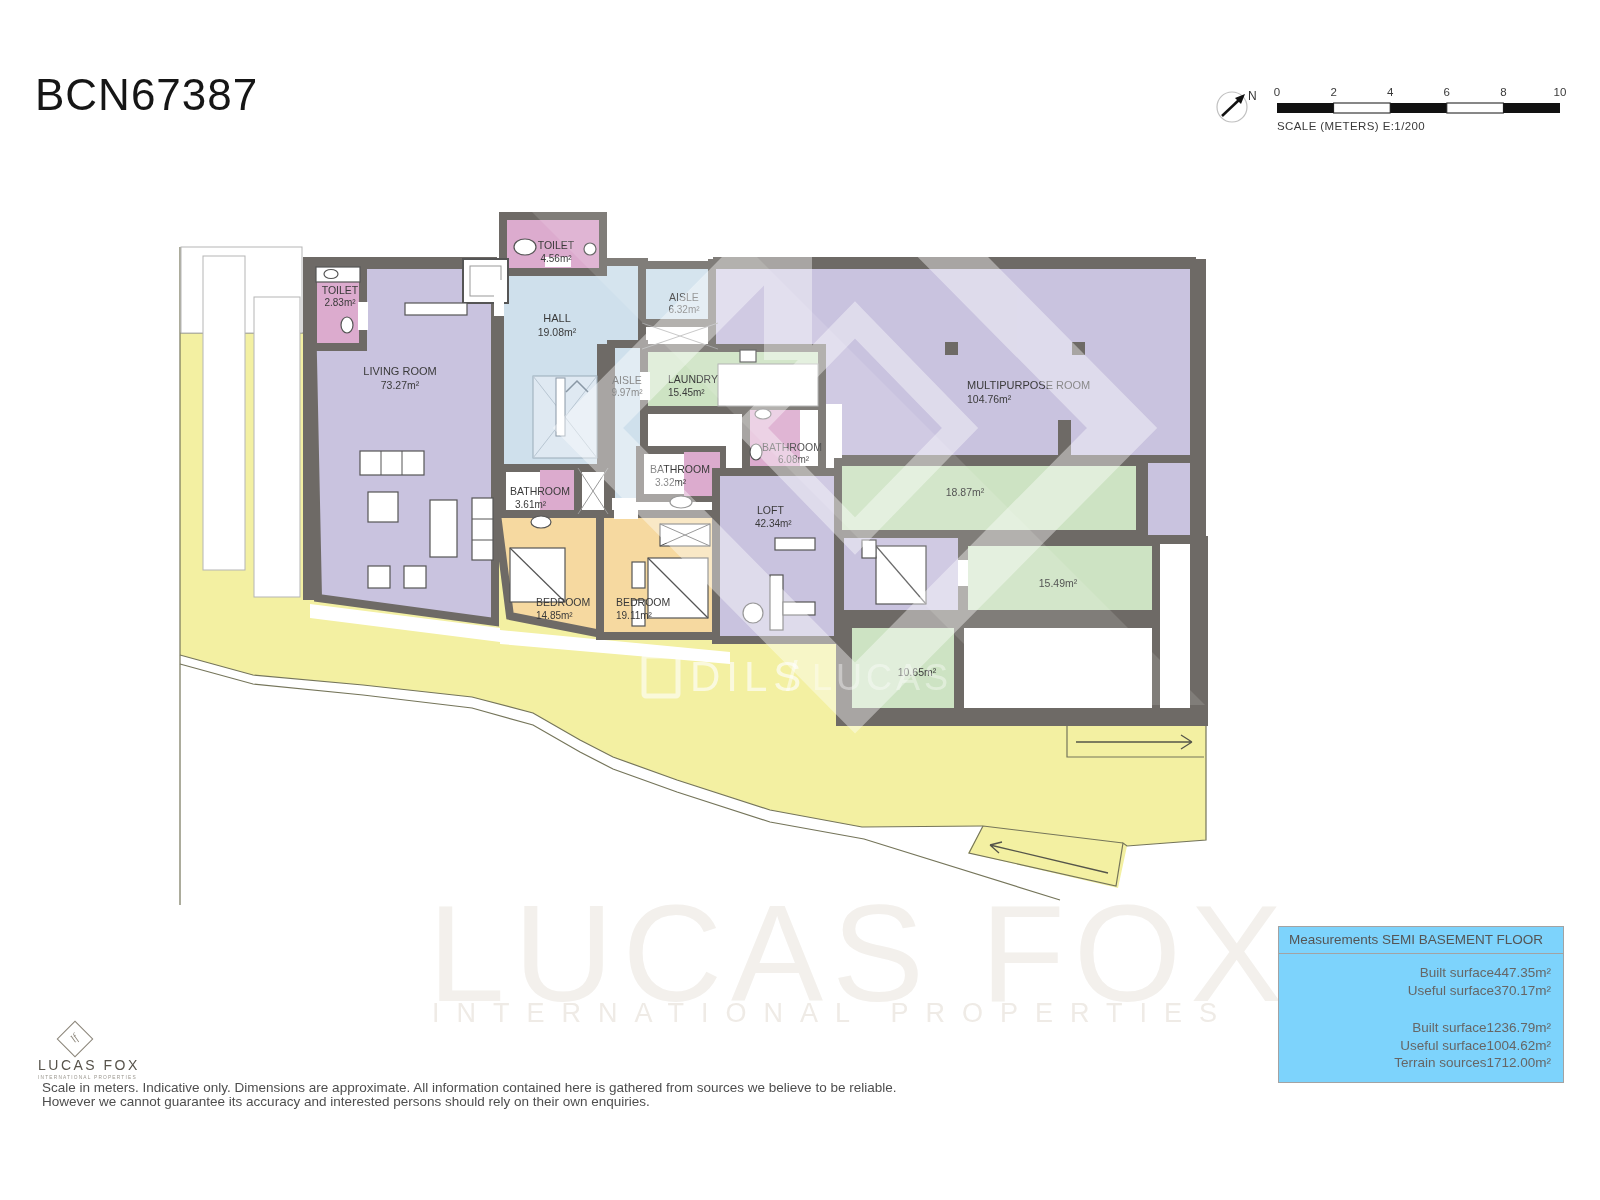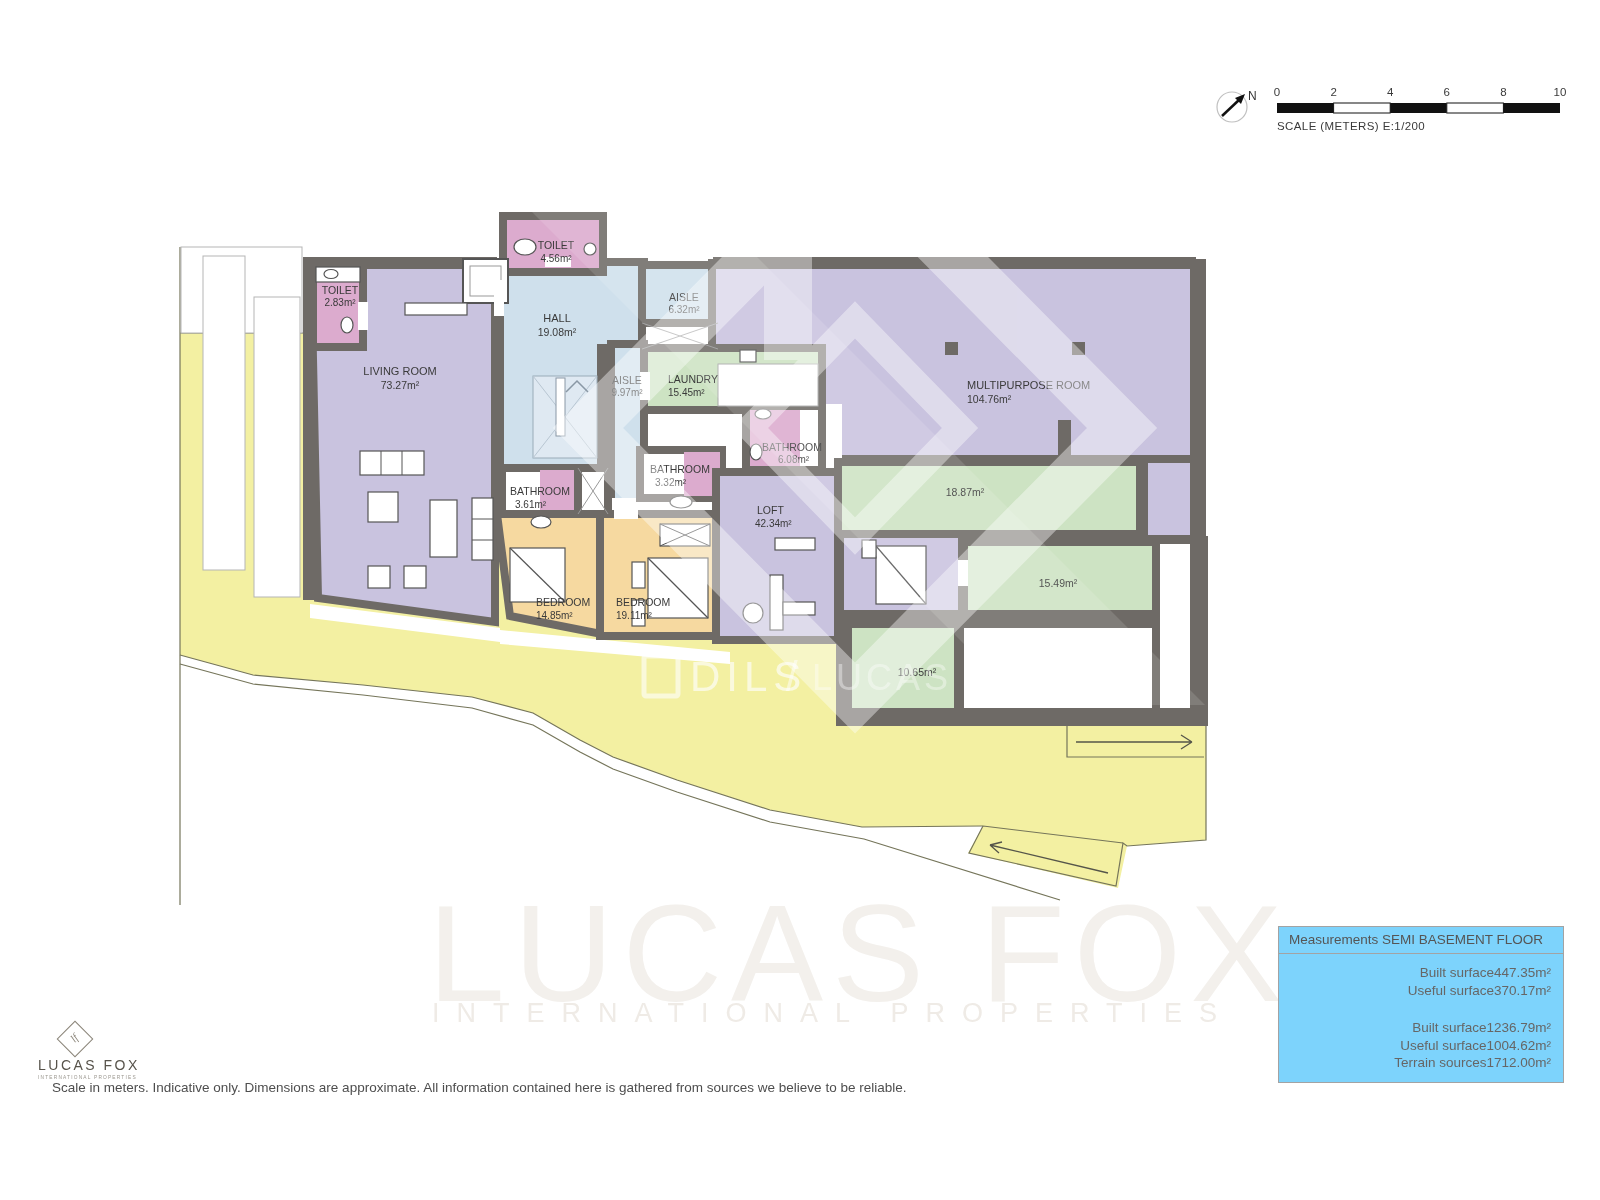--- a/index.html
+++ b/index.html
@@ -16,38 +16,39 @@
   .logo-diamond{position:absolute;left:24px;top:0px;width:24px;height:24px;
                 border:1.5px solid #8a8478;transform:rotate(45deg);background:#fff;}
   .logo-mono{position:absolute;left:0;top:0;width:24px;height:24px;display:flex;
              align-items:center;justify-content:center;transform:rotate(-45deg);
              font-family:"Liberation Serif","DejaVu Serif",serif;font-style:italic;
              font-size:11px;color:#8a8478;}
   .logo-brand{position:absolute;left:0;top:31px;font-size:14px;letter-spacing:2.5px;
               color:#57534b;white-space:nowrap;}
   .logo-subtitle{position:absolute;left:0;top:49px;font-size:4.8px;letter-spacing:1.2px;
                  color:#9a968e;white-space:nowrap;}
-  .disclaimer{position:absolute;left:52px;top:1081px;font-size:13.5px;color:#4e4e4e;
+  .disclaimer{position:absolute;left:42px;top:1081px;font-size:13.5px;color:#4e4e4e;
               line-height:14px;width:900px;}
   .m-table{position:absolute;left:1278px;top:926px;width:286px;border:1.5px solid #a3a3a3;
            font-size:13.5px;color:#666;background:#7dd3fc;box-sizing:border-box;}
   .mt-title{padding:5px 10px 6px 10px;border-bottom:1.5px solid #a3a3a3;color:#555;}
   .mt-title.second{border-top:1.5px solid #a3a3a3;}
   .mt-rows{padding:10px 12px 10px 10px;}
   .mt-row{display:flex;justify-content:flex-end;line-height:17.5px;}
   .rm{stroke:#6e6a66;stroke-width:8;}
   .fu{fill:#ffffff;stroke:#555555;stroke-width:1.2;}
   .lbl{fill:#3a3a3a;font-family:"Liberation Sans","DejaVu Sans",sans-serif;}
   .thin{stroke:#75755a;stroke-width:1.2;fill:none;}
 </style>
 </head>
 <body>
 
 <div id="page">
 
+  <div class="hdr-title">BCN67387</div>
 
   <svg id="plan-svg" width="1600" height="1200" viewBox="0 0 1600 1200">
 
     <g>
       <path fill="#f3f0a2" d="M180,333 L310,333 L310,420 L640,420 L640,600 L1200,600 L1200,712 L1206,712 L1206,840
         L1127,846 L1118,888 L968,853 L983,826 L862,827 L770,810 L677,780 L613,757 L580,740 L533,713
         L472,697 L363,685 L253,675 L180,655 Z"></path>
       <path class="thin" d="M180,247 L180,905"></path>
       <path class="thin" d="M180,333 L310,333"></path>
       <path class="thin" d="M180,655 L253,675 L363,685 L472,697 L533,713 L580,740 L613,757 L677,780 L770,810 L862,827 L983,826"></path>
@@ -250,20 +251,21 @@
 
   <div class="logo-block">
     <div class="logo-diamond"></div>
     <div class="logo-mono" style="left:24px;">lf</div>
     <div class="logo-brand">LUCAS FOX</div>
     <div class="logo-subtitle">INTERNATIONAL PROPERTIES</div>
   </div>
 
   <div class="disclaimer">
     <div>Scale in meters. Indicative only. Dimensions are approximate. All information contained here is gathered from sources we believe to be reliable.</div>
+    <div>However we cannot guarantee its accuracy and interested persons should rely on their own enquiries.</div>
   </div>
 
   <div class="m-table">
     <div class="mt-title">Measurements SEMI BASEMENT FLOOR</div>
     <div class="mt-rows">
       <div class="mt-row">
         <span>Built surface</span>
         <span>447.35m²</span>
       </div>
       <div class="mt-row">

